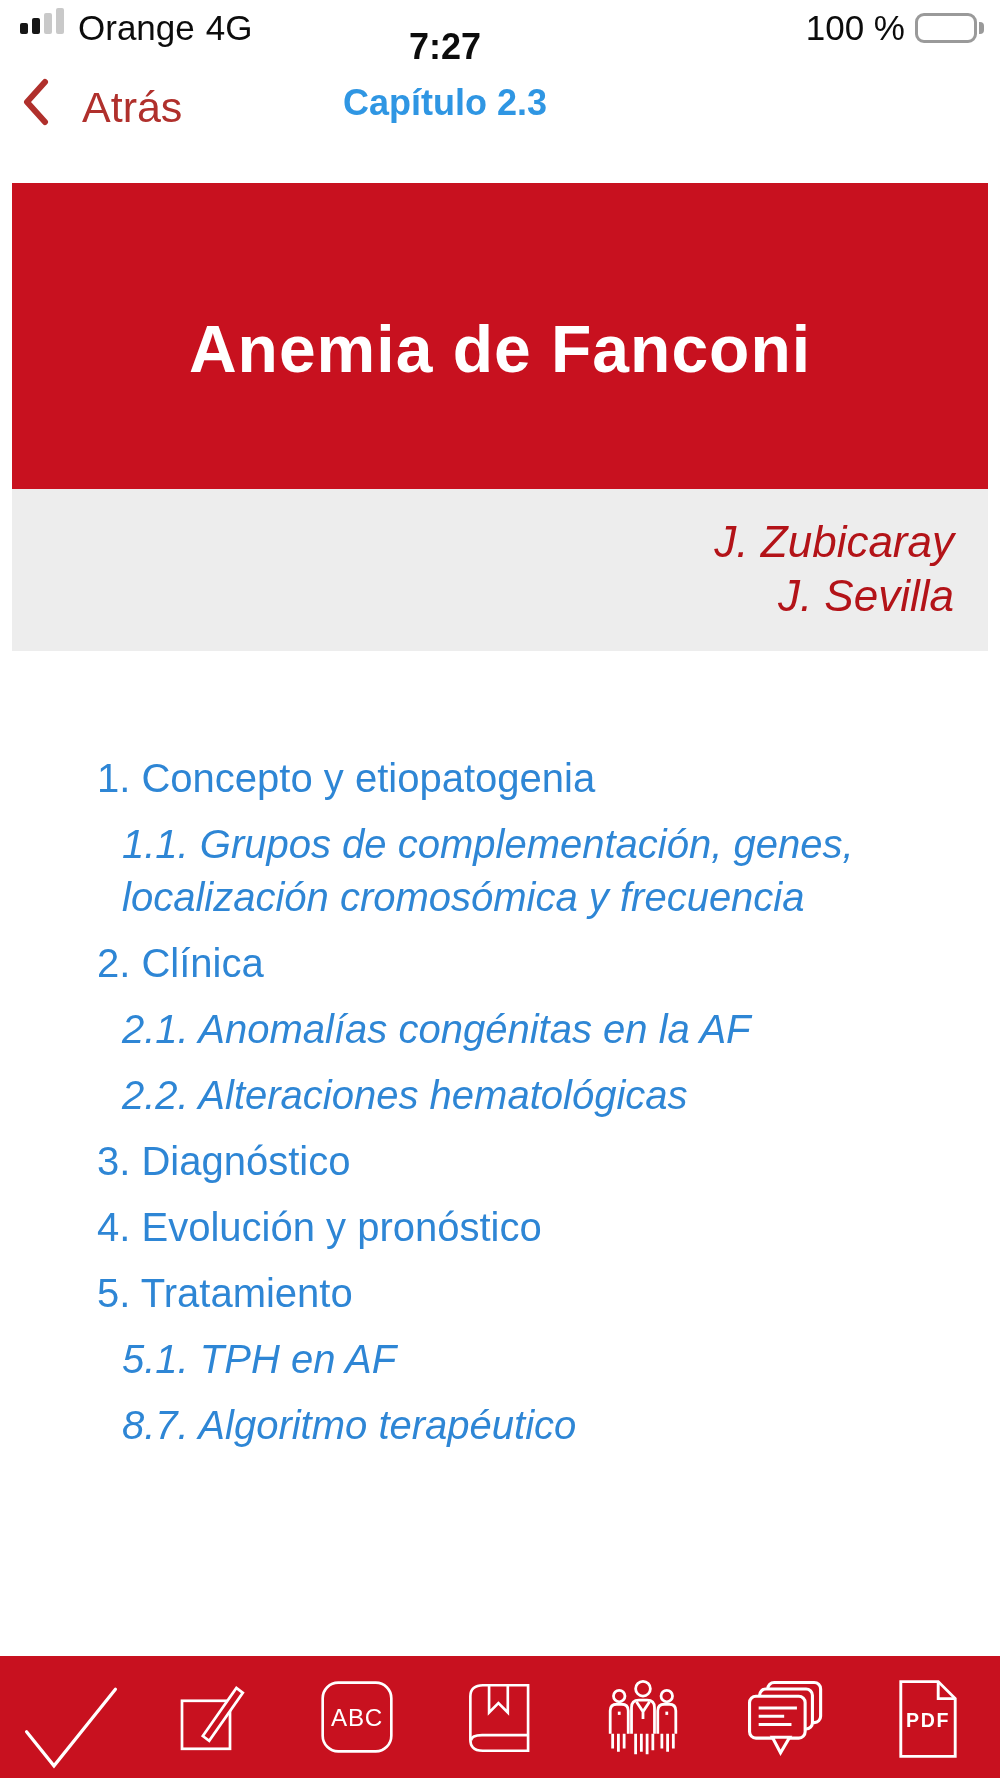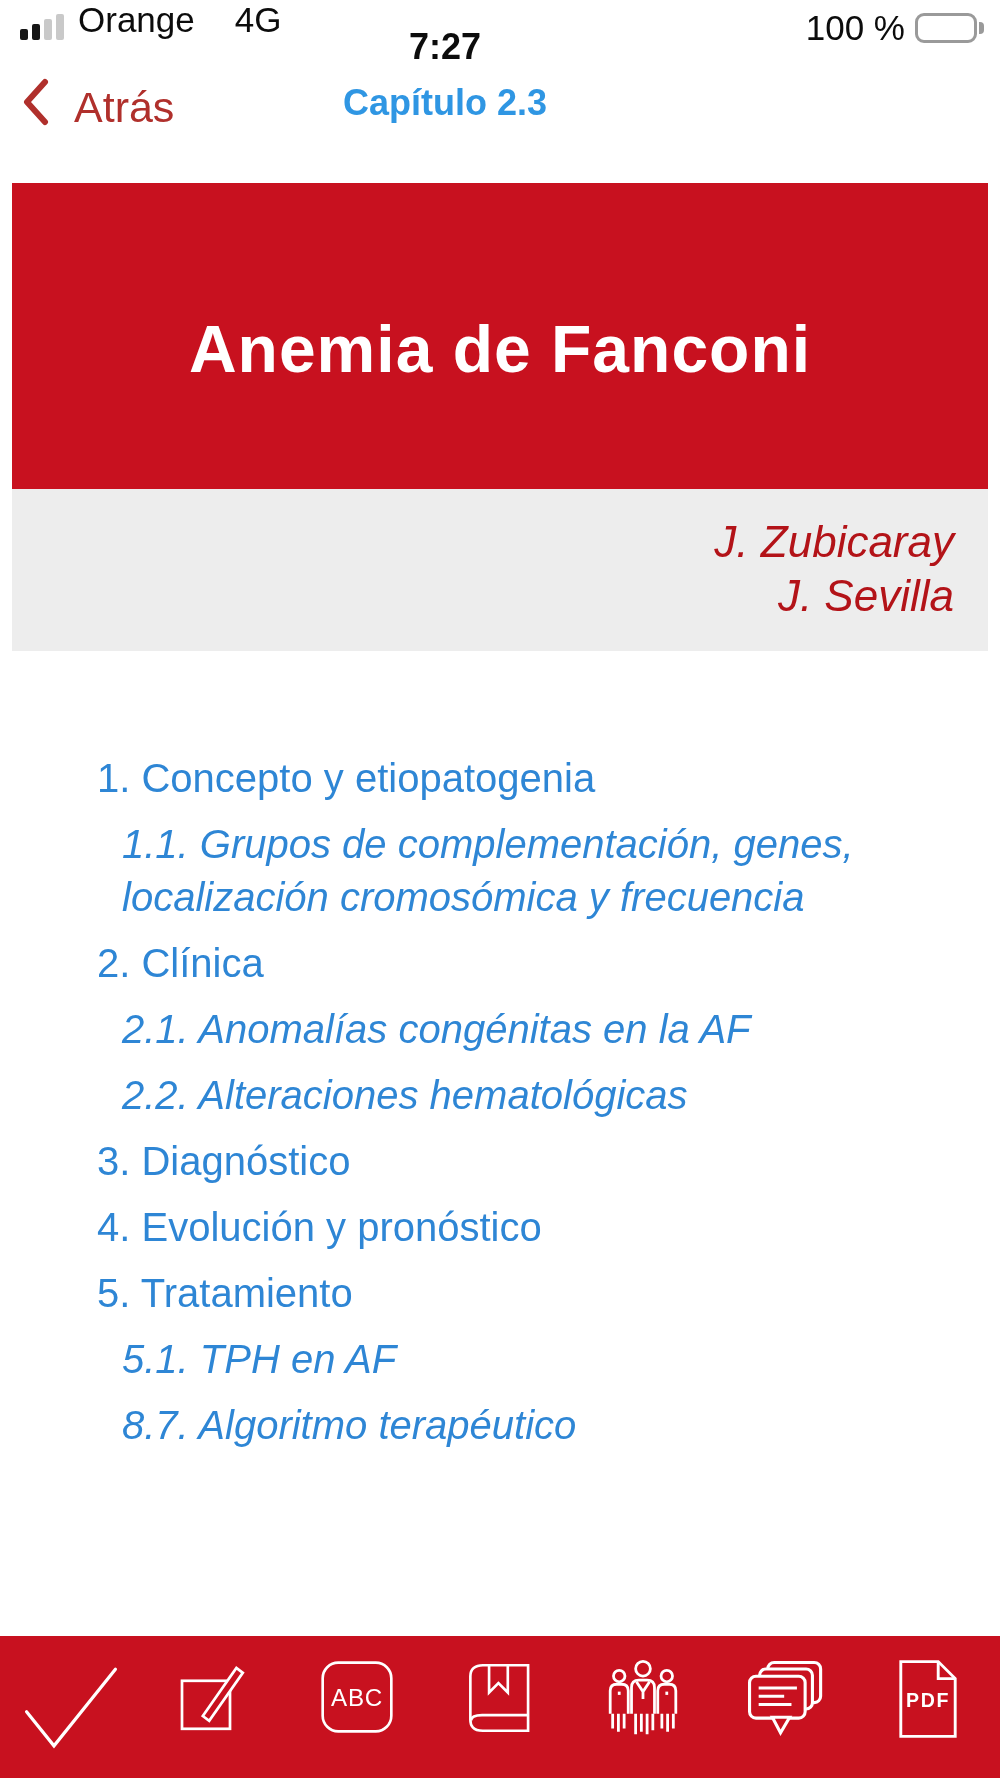--- a/index.html
+++ b/index.html
@@ -7,42 +7,42 @@
   body {
     position:relative;
     background:#ffffff;
     font-family:"Liberation Sans", sans-serif;
     overflow:hidden;
     color:#111;
   }
 
   
   .status-bar { position:absolute; top:0; left:0; right:0; height:60px; }
-  .sb-left { position:absolute; left:20px; top:0; display:flex; align-items:flex-end; }
+  .sb-left { position:absolute; left:20px; top:8px; display:flex; align-items:flex-start; }
   .signal { display:flex; align-items:flex-end; gap:4px; height:26px; margin-right:14px; }
   .signal i { display:block; width:8px; border-radius:2px; background:#c9c9c9; }
   .signal i:nth-child(1){ height:11px; background:#161616; }
   .signal i:nth-child(2){ height:16px; background:#161616; }
   .signal i:nth-child(3){ height:21px; }
   .signal i:nth-child(4){ height:26px; }
   .carrier { font-size:35px; color:#0c0c0c; }
-  .network { font-size:35px; color:#0c0c0c; margin-left:40px; }
+  .network { font-size:35px; color:#0c0c0c; margin-left:11px; }
   .sb-time { position:absolute; left:0; right:110px; top:6px; text-align:center;
              font-size:36px; font-weight:bold; color:#0c0c0c;margin-top:20px; }
   .sb-right { position:absolute; right:16px; top:8px; display:flex; align-items:center; }
   .battery-pct { font-size:35px; color:#0c0c0c; margin-right:10px; }
   .battery { position:relative; width:62px; height:30px; border:3px solid #9a9a9a;
              border-radius:9px; padding:3px; }
   .battery-fill { width:100%; height:100%; background:#0a0a0a; border-radius:4px; }
   .battery-cap { width:5px; height:12px; background:#9a9a9a; border-radius:0 4px 4px 0; margin-left:2px; }
 
   
   .nav-bar { position:absolute; top:72px; left:0; right:0; height:66px; }
   .back-button { position:absolute; left:22px; top:6px; display:flex; align-items:center;
-                 gap:24px; background:none; border:none; cursor:pointer;
+                 gap:32px; background:none; border:none; cursor:pointer;
                  color:#b0302c; font-size:43px; font-family:inherit; }
   .nav-title { position:absolute; left:0; right:110px; top:10px; text-align:center;
                color:#2f96e3; font-size:36px; font-weight:bold; }
 
   
   .chapter-banner { position:absolute; top:183px; left:12px; right:12px; height:357px;
                     background:#c8111f; display:flex; align-items:center; justify-content:center;
                     padding-bottom:26px; }
   .chapter-title { color:#ffffff; font-size:66px; font-weight:bold; letter-spacing:1px; }
 
@@ -52,21 +52,21 @@
   .author { font-size:44px; font-style:italic; color:#b31318; line-height:54px; }
 
   
   .toc { position:absolute; top:752px; left:97px; right:55px; }
   .toc-item { display:block; font-size:40px; color:#2e86d5; line-height:53px;
               margin-bottom:13px; text-decoration:none; cursor:pointer; }
   .toc-item.indent { padding-left:25px;font-style:italic; }
   .toc-line { display:block; }
 
   
-  .toolbar { position:absolute; bottom:0; left:0; right:0; height:142px; background:#c8111f;
+  .toolbar { position:absolute; bottom:0; left:0; right:0; height:122px; background:#c8111f;
              display:flex; justify-content:space-around; align-items:flex-start;
              padding-top:22px; }
   .tool-button { width:108px; height:110px; background:none; border:none; cursor:pointer;
                  display:flex; justify-content:center; align-items:flex-start; }
   .tool-button svg { display:block; }
   .icon-stroke { fill:none; stroke:#ffffff; stroke-width:3.4; }
   .icon-mask   { fill:#c8111f; stroke:#ffffff; stroke-width:3.4; }
   .icon-text   { fill:#ffffff; stroke:none; font-family:"Liberation Sans", sans-serif; }
 </style>
 </head>

